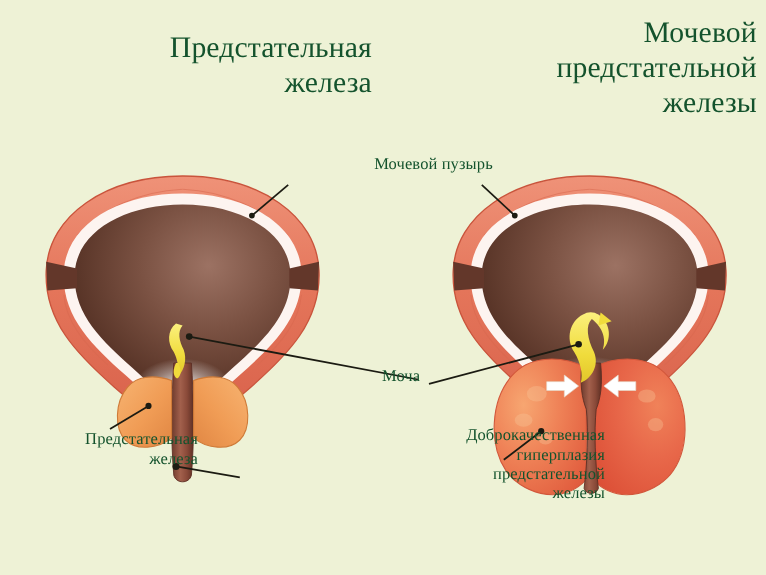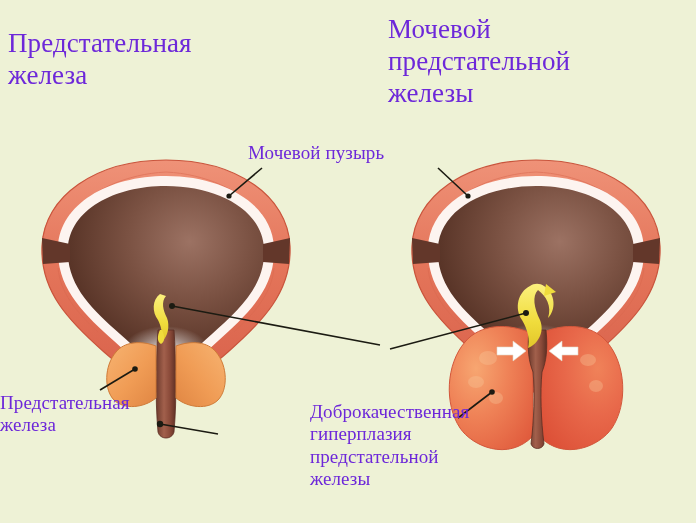--- a/index.html
+++ b/index.html
@@ -10,41 +10,41 @@
   #page {
     position: relative;
     width: 696px;
     height: 523px;
     background: #eef2d6;
     overflow: hidden;
     font-family: "Liberation Serif", "DejaVu Serif", serif;
   }
   .lbl {
     position: absolute;
-    color: #6d28d9;
-    text-align: left;
+    color: #14532d;
+    text-align: right;
     line-height: 1.18;
     white-space: pre-line;
     letter-spacing: 0.1px;
   }
   .title {
     font-size: 27px;
     font-weight: 400;
   }
   .callout {
-    font-size: 19px;
+    font-size: 15px;
     font-weight: 400;
   }
   #title-left  { left: 8px;   top: 28px;  width: 330px; }
   #title-right { left: 388px; top: 14px;  width: 300px; }
   #lbl-bladder { left: 248px; top: 142px; width: 200px; }
   #lbl-urine   { left: 282px; top: 334px; width: 100px; }
   #lbl-prostate-left { left: 0px; top: 392px; width: 180px; }
   #lbl-urethra { left: 212px; top: 418px; width: 110px; }
-  #lbl-bph     { left: 310px; top: 401px; width: 240px; }
+  #lbl-bph     { left: 310px; top: 388px; width: 240px; }
   svg.art { position: absolute; left: 0; top: 0; }
 </style>
 </head>
 <body>
 
 <div id="page">
 
   <svg class="art" width="696" height="523" viewBox="0 0 696 523">
     <defs>
       <radialGradient id="lumenGradL" cx="0.62" cy="0.30" r="0.85">
@@ -282,20 +282,21 @@
 
   <div class="lbl title" id="title-left">Предстательная
 железа</div>
 
   <div class="lbl title" id="title-right">Мочевой
 предстательной
 железы</div>
 
   <div class="lbl callout" id="lbl-bladder">Мочевой пузырь</div>
 
+  <div class="lbl callout" id="lbl-urine">Моча</div>
 
   <div class="lbl callout" id="lbl-prostate-left">Предстательная
 железа</div>
 
 
   <div class="lbl callout" id="lbl-bph">Доброкачественная
 гиперплазия
 предстательной
 железы</div>
 

